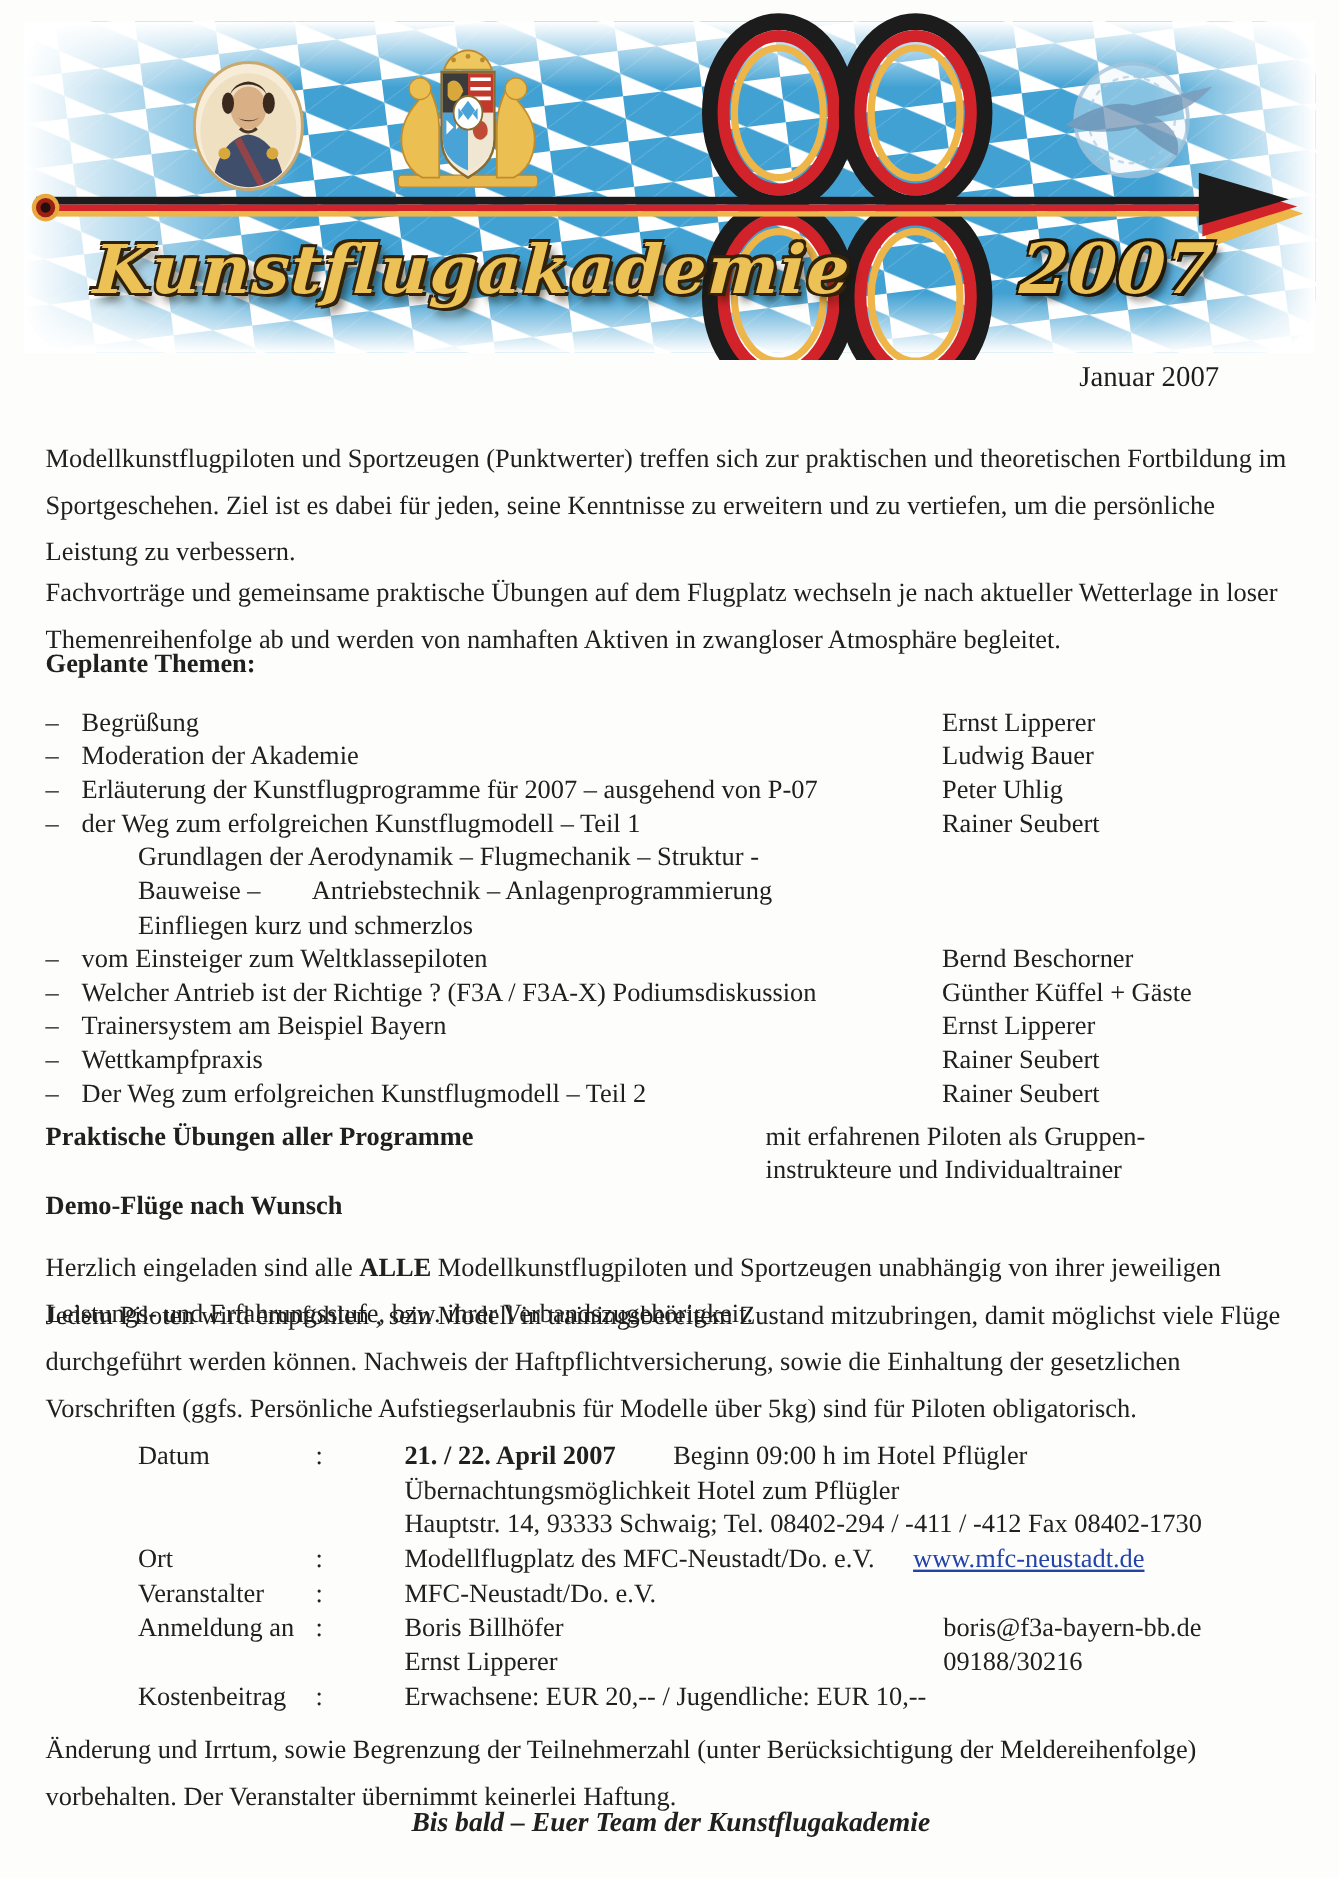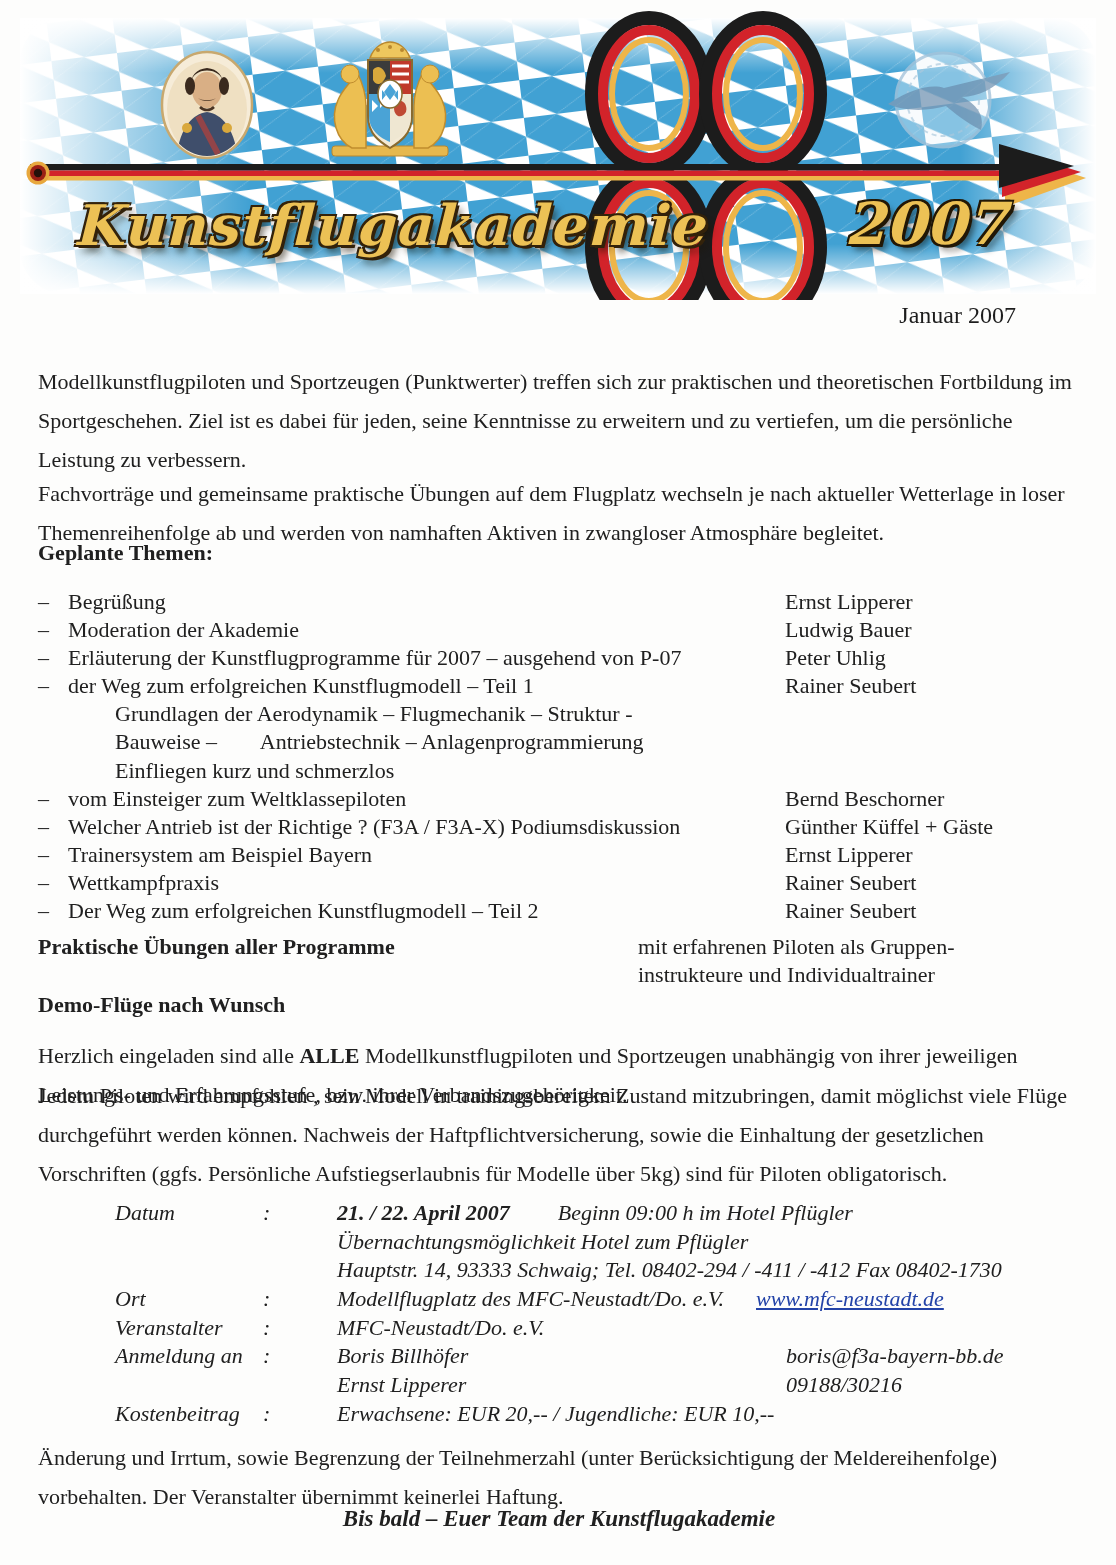--- a/index.html
+++ b/index.html
@@ -30,21 +30,21 @@
   .t-text{position:absolute;left:30px;top:0;white-space:pre;}
   .topic-row.sub .t-text{left:77px;}
   .t-name{position:absolute;left:747px;top:0;}
   
   .practice{position:absolute;left:38px;top:934px;width:1060px;height:90px;font-size:22px;}
   .p-left1{position:absolute;left:0;top:0;font-weight:bold;}
   .p-right1{position:absolute;left:600px;top:0;}
   .p-right2{position:absolute;left:600px;top:28px;}
   .p-left2{position:absolute;left:0;top:58px;font-weight:bold;}
   
-  .details{position:absolute;left:38px;top:1200px;width:1060px;font-size:22px;font-style:italic;}
+  .details{position:absolute;left:38px;top:1200px;width:1060px;font-size:22px;}
   .d-row{position:relative;height:28.7px;}
   .d-label{position:absolute;left:77px;top:0;}
   .d-colon{position:absolute;left:225px;top:0;}
   .d-value{position:absolute;left:299px;top:0;white-space:pre;}
   .d-rest{margin-left:48px;}
   .d-right{position:absolute;left:748px;top:0;text-align:right;}
   .link{color:#2343a8;text-decoration:underline;margin-left:32px;cursor:pointer;}
   .closing{position:absolute;left:38px;top:1506px;width:1042px;text-align:center;
            font-size:23px;font-weight:bold;font-style:italic;margin:0;}
 </style>

